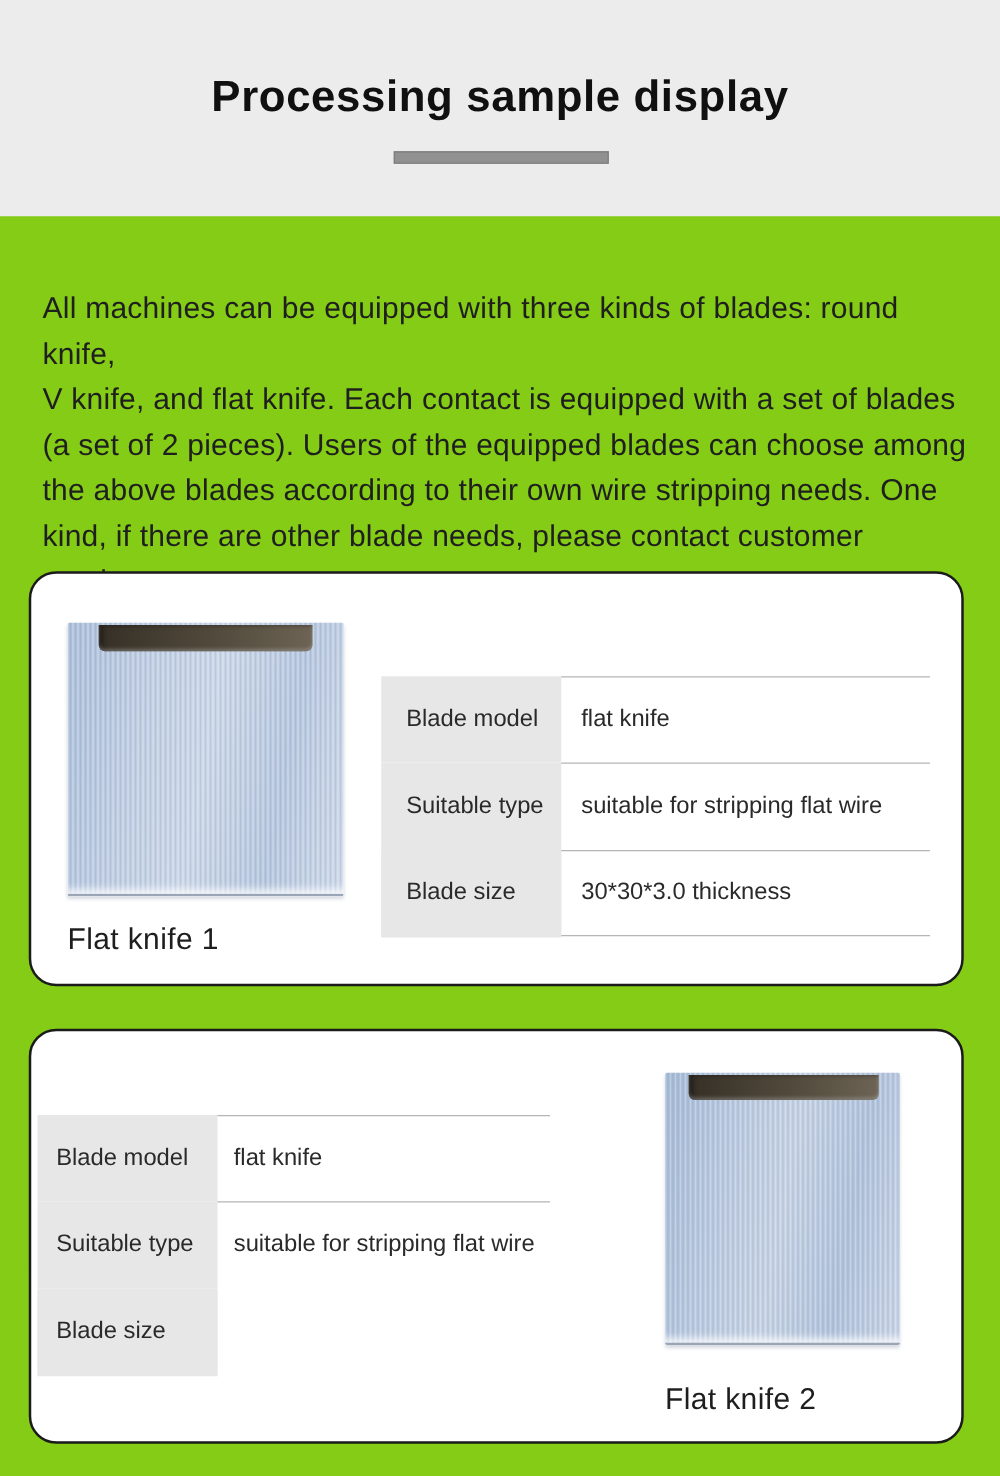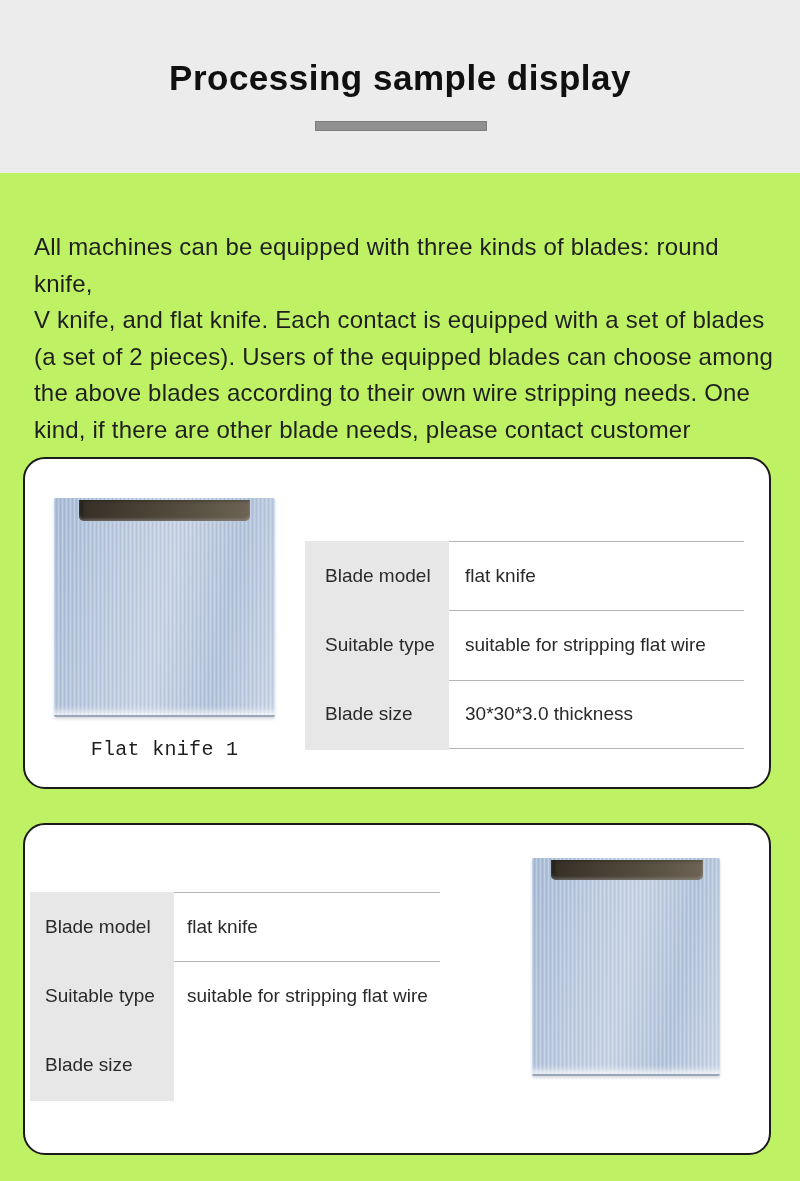--- a/index.html
+++ b/index.html
@@ -5,21 +5,21 @@
   html, body {
     margin: 0;
     padding: 0;
     background: #ffffff;
     font-family: "Liberation Sans", sans-serif;
   }
   #page {
     position: relative;
     width: 800px;
     height: 1181px;
-    background: #bef264;
+    background: #84cc16;
     overflow: hidden;
   }
 
   
   .header {
     position: absolute;
     left: 0; top: 0;
     width: 800px; height: 173px;
     background: var(--header-bg, #ececec);
   }
@@ -90,25 +90,24 @@
     box-shadow: inset 0 -2px 3px rgba(255,255,255,0.28),
                 inset 3px 0 4px rgba(0,0,0,0.45);
   }
   .photo-1 { left: 29px; top: 39px; width: 221px; height: 217px; }
   .photo-1 .blade-slot { left: 25px; right: 25px; height: 21px; }
   .photo-2 { left: 507px; top: 33px; width: 188px; height: 216px; }
   .photo-2 .blade-slot { left: 19px; right: 17px; height: 20px; }
 
   .photo-caption {
     position: absolute;
-    text-align: center;
-    font-size: 20px;
+    text-align: left;
+    font-size: 24px;
     color: #1e1e1e;
     letter-spacing: 0.3px;
-    font-family: Liberation Mono, monospace;
   }
   .caption-1 { left: 29px; top: 279px; width: 221px; }
   .caption-2 { left: 507px; top: 281px; width: 188px; }
 
   
   .spec-table {
     position: absolute;
     display: grid;
     grid-template-rows: repeat(3, 69.3px);
     margin-top: 27px;
@@ -180,15 +179,16 @@
       <div class="spec-label" style="grid-row:1">Blade model</div>
       <div class="spec-value" style="grid-row:1">flat knife</div>
       <div class="spec-label" style="grid-row:2">Suitable type</div>
       <div class="spec-value" style="grid-row:2">suitable for stripping flat wire</div>
       <div class="spec-label last-label" style="grid-row:3">Blade size</div>
     </div>
 
     <div class="blade-photo photo-2">
       <div class="blade-slot"></div>
     </div>
+    <div class="photo-caption caption-2">Flat knife 2</div>
   </div>
 
 </div>
 
 </body></html>

